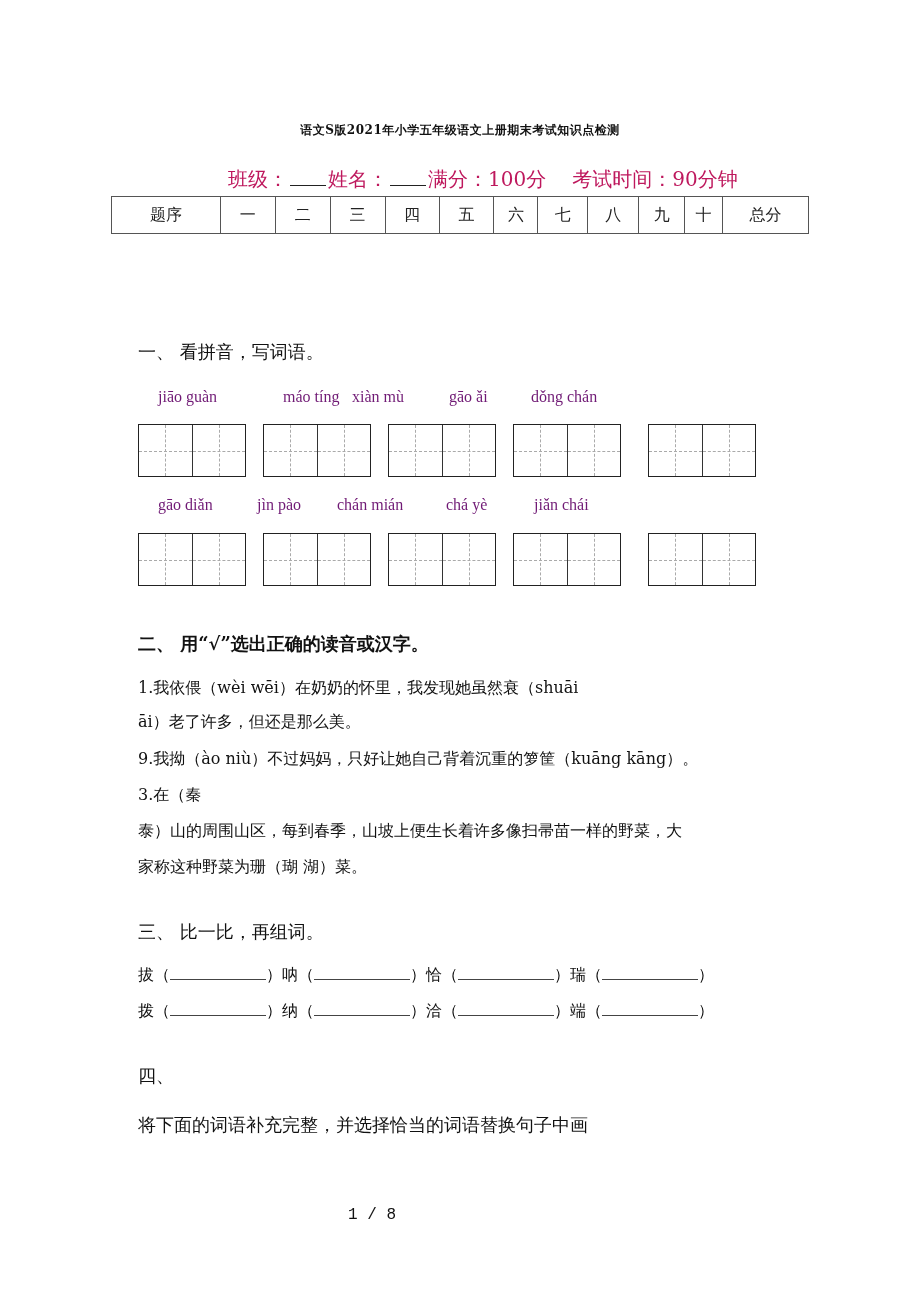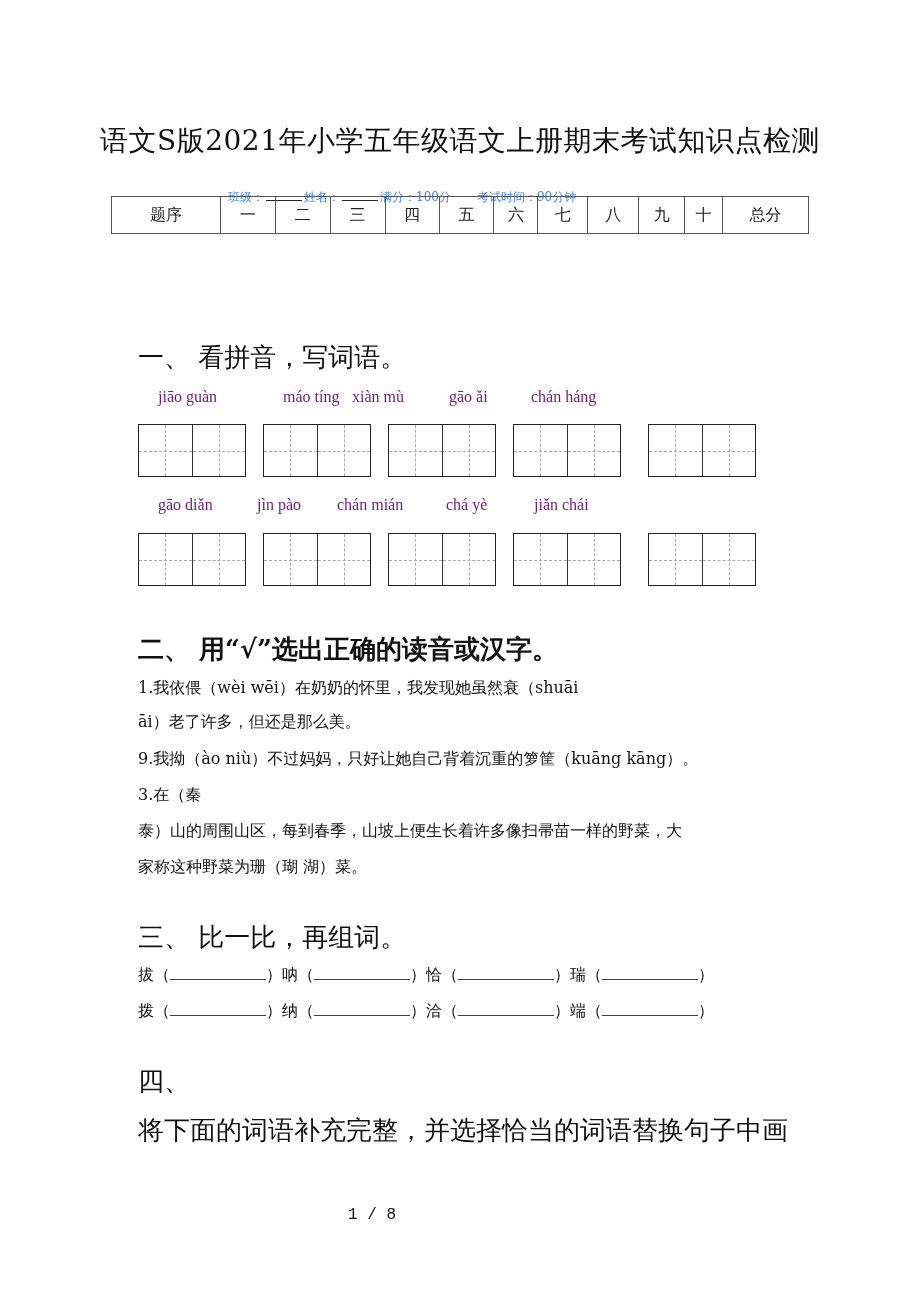--- a/index.html
+++ b/index.html
@@ -1,24 +1,24 @@
 <!DOCTYPE html>
 <html><head>
 <meta charset="utf-8">
 <style>
   html, body { margin:0; padding:0; background:#ffffff; }
   body { width:920px; height:1302px; position:relative; font-family:"DejaVu Serif","Liberation Serif",serif; color:#111; overflow:hidden; }
   .abs { position:absolute; white-space:nowrap; }
-  .title { left:0; width:920px; top:122px; text-align:center; font-size:28px; font-weight:normal; letter-spacing:0.5px; }
-  .subline { left:228px; top:166px; font-size:12px; color:#3b82f6;margin-top:20px; }
+  .title { left:0; width:920px; top:122px; text-align:center; font-size:12px; font-weight:bold; letter-spacing:0.5px; }
+  .subline { left:228px; top:166px; font-size:20px; color:#be185d; }
   .subline .blank { display:inline-block; width:36px; border-bottom:1px solid #222; height:14px; vertical-align:baseline; margin:0 2px; }
   .subline .gap { display:inline-block; width:26px; }
   table.score { position:absolute; left:111px; top:196px; width:698px; border-collapse:collapse; font-size:16px; }
   table.score td { border:1px solid #555; height:36px; text-align:center; color:#222; padding:0; }
-  .h2 { font-size:26px; left:138px; color:#111; }
+  .h2 { font-size:18px; left:138px; color:#111; }
   .pinyin { font-family:"Liberation Serif","DejaVu Serif",serif; font-size:16px; color:#701a75; }
   .grid { position:absolute; height:53px; border:1.5px solid #222; box-sizing:border-box; display:flex; background:#fff; }
   .cell { flex:1; position:relative; box-sizing:border-box; }
   .cell + .cell { border-left:1.5px solid #333; }
   .cell::before { content:""; position:absolute; left:0; right:0; top:50%; border-top:1px dashed #aaa; }
   .cell::after { content:""; position:absolute; top:0; bottom:0; left:50%; border-left:1px dashed #aaa; }
   .para { font-size:16px; left:138px; color:#111; }
   .blankline { display:inline-block; width:96px; border-bottom:1px solid #444; height:13px; }
   .footer { left:0; width:744px; text-align:center; top:1206px; font-size:16px; font-family:Liberation Mono, monospace; }
 </style>
@@ -63,21 +63,21 @@
   </tr>
 </tbody>
   </table>
 
 <div class="abs h2" style="top:340px;">一、  看拼音，写词语。</div>
 
 <div class="abs pinyin" style="left:158px; top:388px;">jiāo guàn</div>
 <div class="abs pinyin" style="left:283px; top:388px;">máo tíng</div>
 <div class="abs pinyin" style="left:352px; top:388px;">xiàn mù</div>
 <div class="abs pinyin" style="left:449px; top:388px;">gāo ǎi</div>
-<div class="abs pinyin" style="left:531px; top:388px;">chán háng</div>
+<div class="abs pinyin" style="left:531px; top:388px;">dǒng chán</div>
 
 <div class="grid" style="left:138px; top:424px; width:108px;">
     <div class="cell"></div>
     <div class="cell"></div>
   </div>
 <div class="grid" style="left:263px; top:424px; width:108px;">
     <div class="cell"></div>
     <div class="cell"></div>
   </div>
 <div class="grid" style="left:388px; top:424px; width:108px;">

